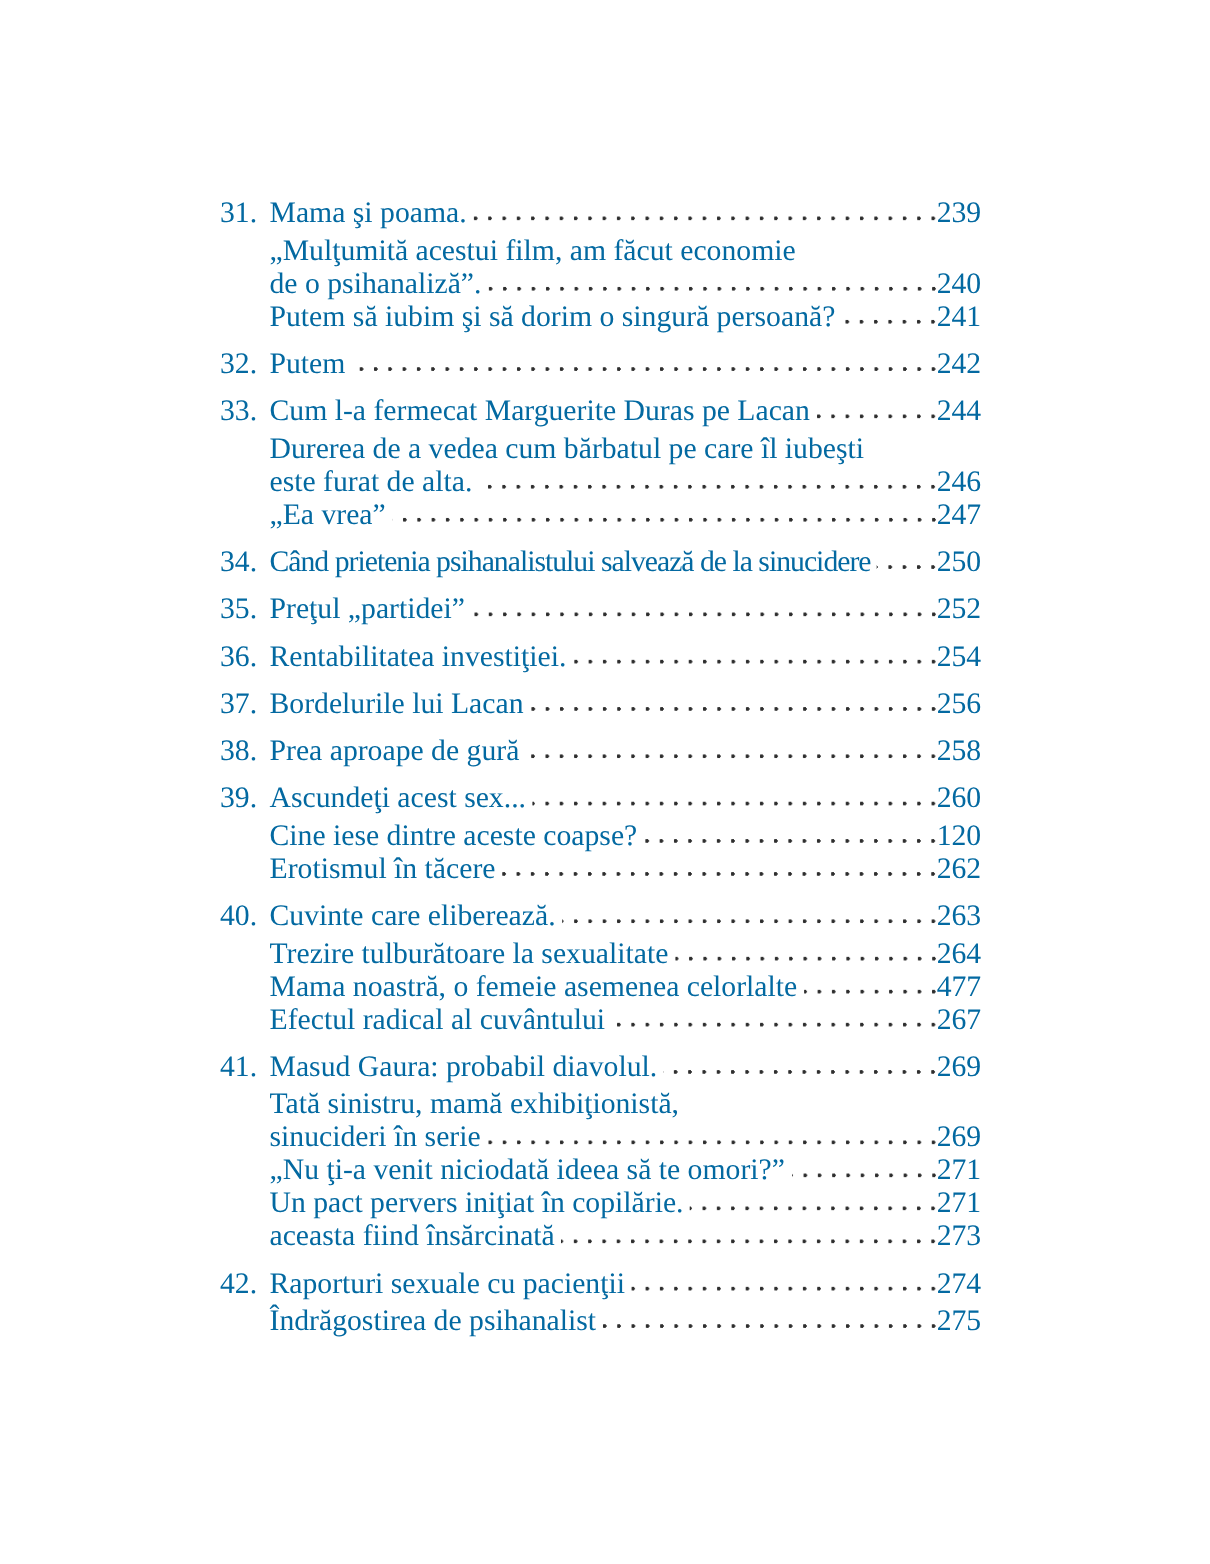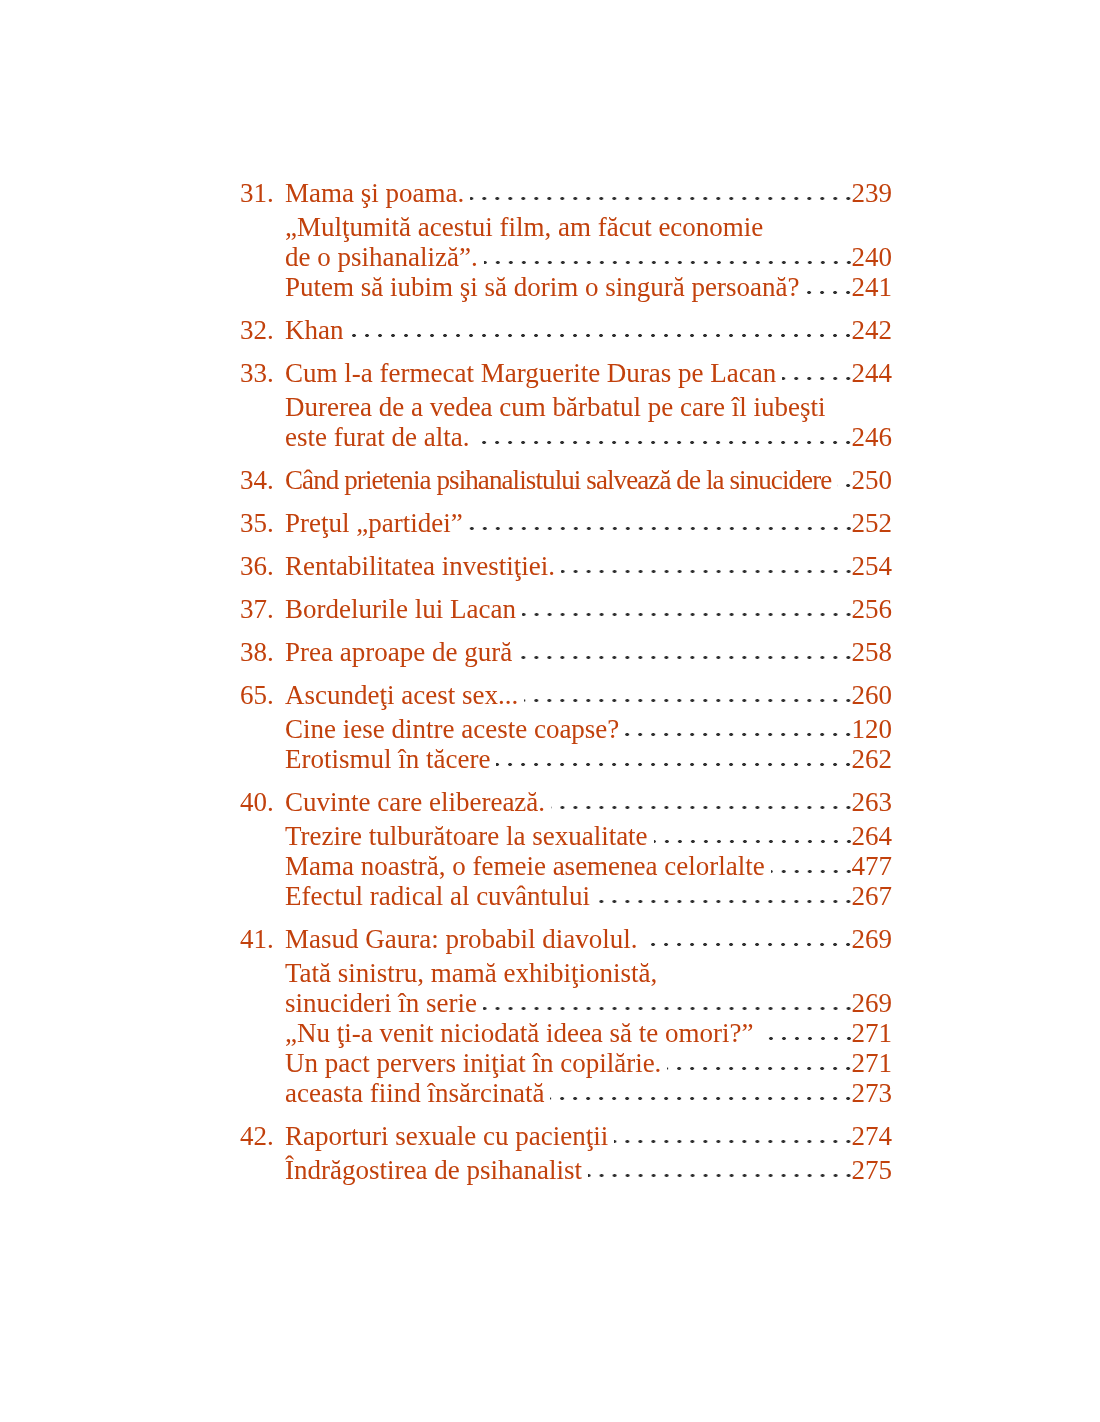--- a/index.html
+++ b/index.html
@@ -21,22 +21,21 @@
     left: 200px;
     top: 178px;
     width: 692px;
   }
   .row {
     display: flex;
     align-items: baseline;
     white-space: nowrap;
     font-size: 27px;
     line-height: 30px;
-    color: #c2410c;
-    margin-left: 40px;
+    color: #0369a1;
   }
   .row.gap { margin-top: 13px; }
   .row.chapter { margin-bottom: 4px; }
   .row.sub { padding-left: 45px; }
   .num {
     flex: 0 0 45px;
     text-align: left;
   }
   .text { flex: 0 0 auto; font-family: Liberation Serif, serif; }
   .row.tight .text { letter-spacing: -0.9px; }
@@ -79,40 +78,46 @@
     <span class="pg">240</span>
   </div>
       <div class="row sub">
 
     <span class="text">Putem să iubim şi să dorim o singură persoană?</span>
     <span class="leader"></span>
     <span class="pg">241</span>
   </div>
       <div class="row chapter gap">
     <span class="num">32.</span>
-    <span class="text">Khan</span>
+    <span class="text">Putem</span>
     <span class="leader"></span>
     <span class="pg">242</span>
   </div>
       <div class="row chapter gap">
     <span class="num">33.</span>
     <span class="text">Cum l-a fermecat Marguerite Duras pe Lacan</span>
     <span class="leader"></span>
     <span class="pg">244</span>
   </div>
       <div class="row sub">
 
     <span class="text">Durerea de a vedea cum bărbatul pe care îl iubeşti</span>
 
   </div>
       <div class="row sub">
 
     <span class="text">este furat de alta.</span>
     <span class="leader"></span>
     <span class="pg">246</span>
+  </div>
+      <div class="row sub">
+
+    <span class="text">„Ea vrea”</span>
+    <span class="leader"></span>
+    <span class="pg">247</span>
   </div>
       <div class="row chapter gap tight">
     <span class="num">34.</span>
     <span class="text">Când prietenia psihanalistului salvează de la sinucidere</span>
     <span class="leader"></span>
     <span class="pg">250</span>
   </div>
       <div class="row chapter gap">
     <span class="num">35.</span>
     <span class="text">Preţul „partidei”</span>
@@ -131,21 +136,21 @@
     <span class="leader"></span>
     <span class="pg">256</span>
   </div>
       <div class="row chapter gap">
     <span class="num">38.</span>
     <span class="text">Prea aproape de gură</span>
     <span class="leader"></span>
     <span class="pg">258</span>
   </div>
       <div class="row chapter gap">
-    <span class="num">65.</span>
+    <span class="num">39.</span>
     <span class="text">Ascundeţi acest sex...</span>
     <span class="leader"></span>
     <span class="pg">260</span>
   </div>
       <div class="row sub">
 
     <span class="text">Cine iese dintre aceste coapse?</span>
     <span class="leader"></span>
     <span class="pg">120</span>
   </div>

